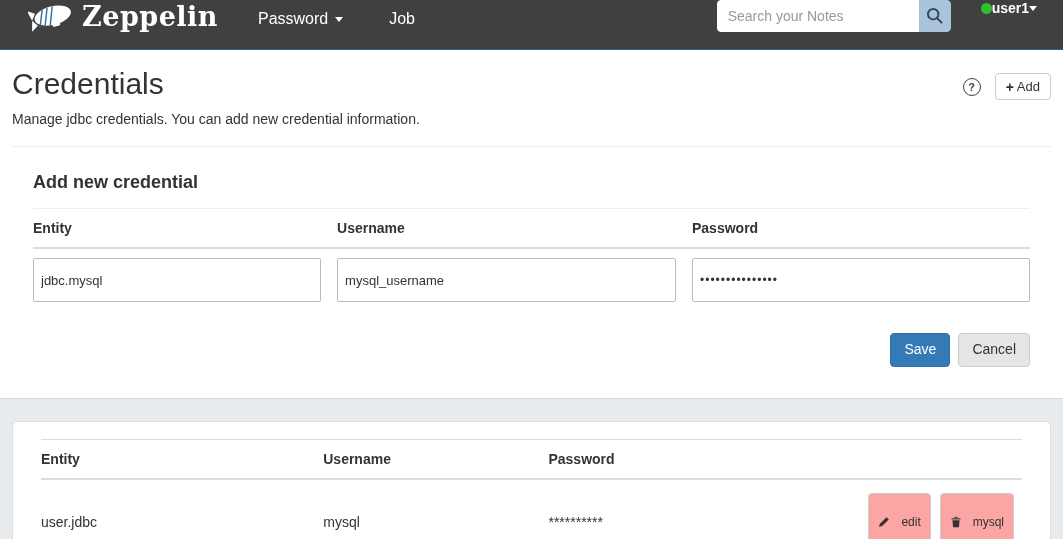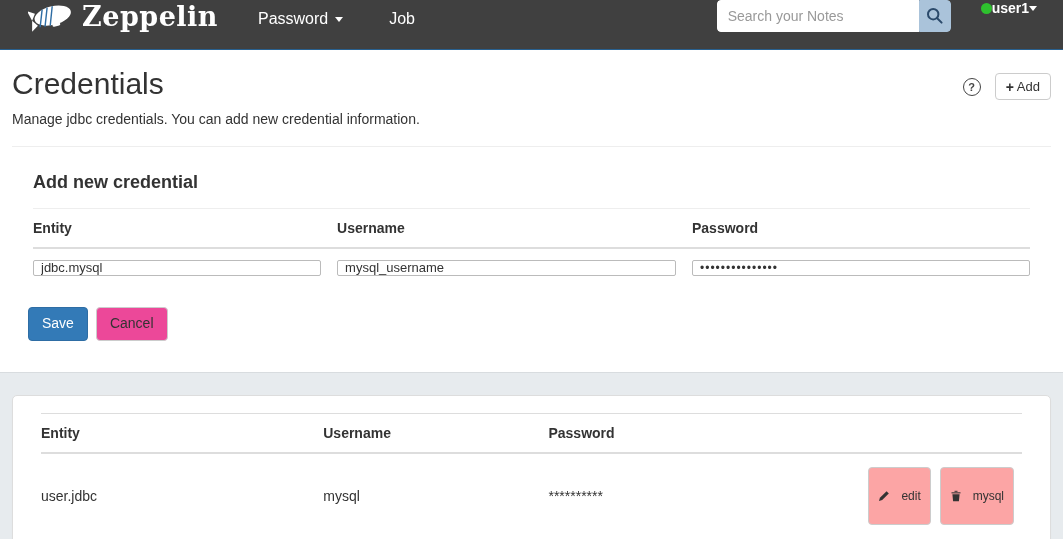--- a/index.html
+++ b/index.html
@@ -94,32 +94,32 @@
   table.form-table { width: 100%; border-collapse: collapse; border-top: 1px solid #eee; }
   table.form-table th {
     text-align: left; font-size: 14px; font-weight: bold; color: #333;
     padding: 11px 16px 11px 0; border-bottom: 2px solid #ddd;
   }
   table.form-table td { padding: 9px 16px 9px 0; }
   th.col-entity, td.col-entity { width: 30.5%; }
   th.col-username, td.col-username { width: 35.6%; }
   th.col-password, td.col-password { width: 33.9%; padding-right: 0 !important; }
   .form-input {
-    width: 100%; height: 16px; border: 1px solid #bbb; border-radius: 2px;
+    width: 100%; height: 44px; border: 1px solid #bbb; border-radius: 2px;
     padding: 2px 7px; font-size: 13px; color: #333; outline: none;
     font-family: "Liberation Sans", sans-serif;
   }
   .form-input.masked { font-size: 12px; letter-spacing: 1px; }
-  .form-actions { margin: 22px 0 0 -5px; display: flex; gap: 8px; }
+  .form-actions { margin: 22px 0 0 -5px; display: flex; gap: 8px; justify-content: flex-end; }
   .btn {
     font-size: 14px; border-radius: 4px; padding: 6px 13px; cursor: pointer;
     font-family: "Liberation Sans", sans-serif; line-height: 1.42;
   }
   .btn-primary { background: #337ab7; border: 1px solid #2e6da4; color: #fff; }
-  .btn-default { background: #ec4899; border: 1px solid #ccc; color: #333; }
+  .btn-default { background: #e5e5e5; border: 1px solid #ccc; color: #333; }
 
   
   .footer {
     flex: 1 1 auto; margin-top: 31px;
     background: #e7ebee; border-top: 1px solid #d8dcdf;
     padding: 22px 12px 12px;
   }
   .card {
     background: #fff; border: 1px solid #ddd; border-radius: 5px;
     padding: 17px 28px 20px; min-height: 129px;

